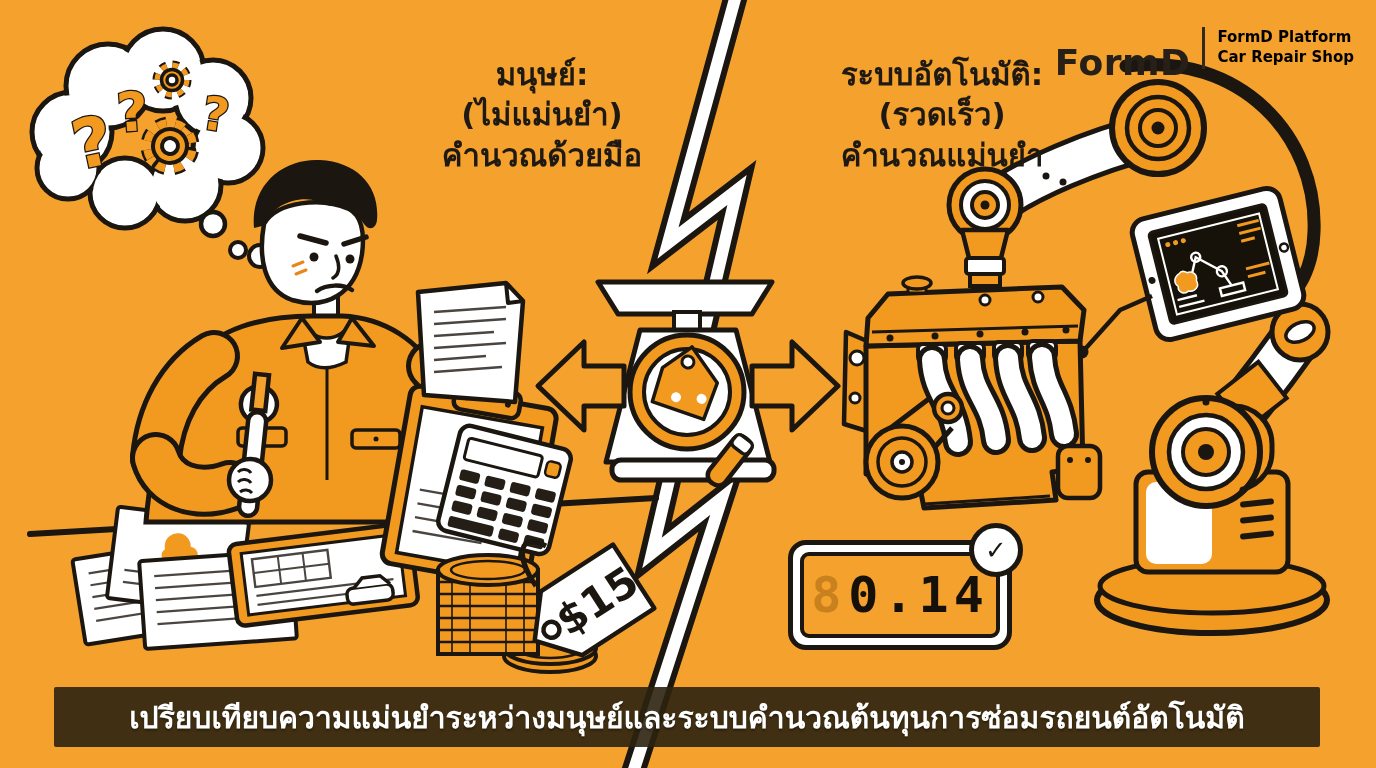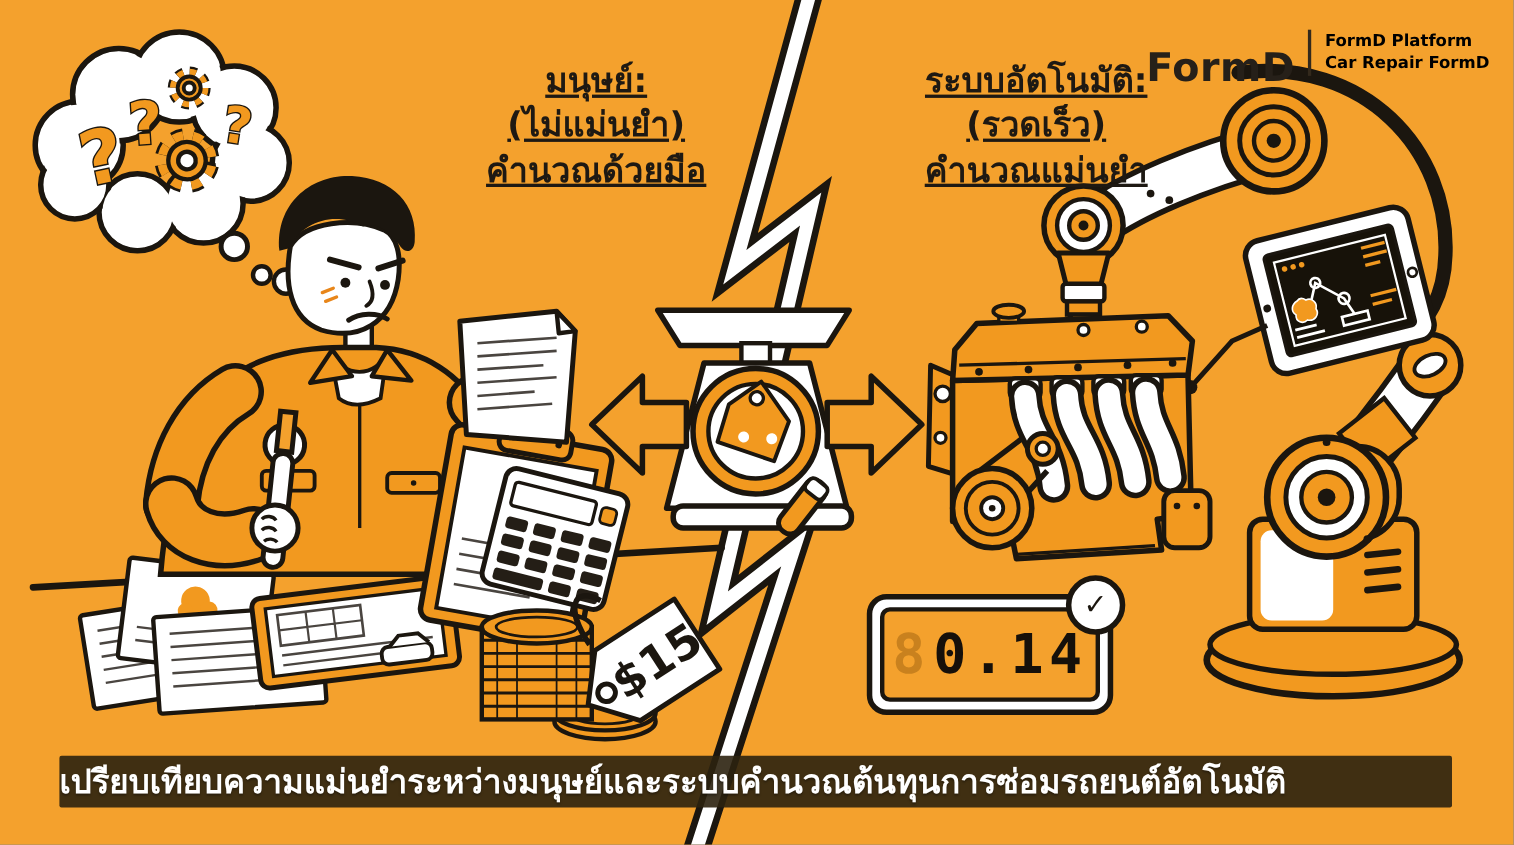--- a/index.html
+++ b/index.html
@@ -4,30 +4,30 @@
 <style>
   html,body{margin:0;padding:0;background:#888;}
   .stage{position:relative;width:1376px;height:768px;overflow:hidden;background:#F4A12D;font-family:"DejaVu Sans",sans-serif;}
   .art{position:absolute;left:0;top:0;width:1376px;height:768px;}
   
   .logo{position:absolute;top:12px;right:22px;display:flex;align-items:center;gap:12px;}
   .logo .brand{font-size:36px;font-weight:800;color:#262019;letter-spacing:.5px;margin-top:30px;}
   .logo .divider{width:3px;height:42px;background:#33291c;}
   .logo .tagline{font-size:15px;font-weight:bold;color:#000000;line-height:1.3;}
   
-  .heading{position:absolute;width:320px;text-align:center;font-weight:bold;font-size:31px;line-height:1.3;color:#1E1913;text-decoration:underline;}
+  .heading{position:absolute;width:320px;text-align:center;font-weight:bold;font-size:31px;line-height:1.3;color:#1E1913;}
   .heading.left{left:382px;top:54px;}
   .heading.right{left:782px;top:54px;}
   
   .display{position:absolute;left:788px;top:540px;width:224px;height:110px;background:#fff;border:5px solid #1B160F;border-radius:18px;padding:7px;box-sizing:border-box;}
   .display .screen{width:100%;height:100%;box-sizing:border-box;border:4px solid #1B160F;border-radius:9px;background:#F4A12D;display:flex;align-items:center;justify-content:center;font-family:"DejaVu Sans Mono",monospace;font-weight:bold;font-size:50px;color:#16100a;letter-spacing:5px;}
   .display .ghost{color:rgba(140,85,10,0.42);margin-right:2px;}
   .badge{position:absolute;top:-22px;right:-16px;width:44px;height:44px;border-radius:50%;background:#fff;border:5px solid #1B160F;display:flex;align-items:center;justify-content:center;font-size:26px;font-weight:bold;color:#1B160F;box-sizing:content-box;}
   
-  .banner{position:absolute;left:54px;right:56px;top:687px;height:47px;background:rgba(44,34,16,0.9);border-radius:2px;display:flex;align-items:center;}
+  .banner{position:absolute;left:54px;right:56px;top:687px;height:60px;background:rgba(44,34,16,0.9);border-radius:2px;display:flex;align-items:center;justify-content:center;}
   .banner span{font-size:30px;font-weight:bold;color:#ffffff;white-space:nowrap;text-shadow:0 2px 2px rgba(0,0,0,.35);}
 </style>
 </head>
 <body>
 
 <div class="stage">
 
 <svg class="art" viewBox="0 0 1376 768">
 
   <g>
@@ -405,21 +405,21 @@
   <path d="M538,386 L584,342 L584,366 L624,366 L624,406 L584,406 L584,430 Z" fill="#F4A12D" stroke="#1B160F" stroke-width="5" stroke-linejoin="round"></path>
   <path d="M838,386 L792,342 L792,366 L752,366 L752,406 L792,406 L792,430 Z" fill="#F4A12D" stroke="#1B160F" stroke-width="5" stroke-linejoin="round"></path>
 
 </svg>
 
   <div class="logo">
     <div class="brand">FormD</div>
     <div class="divider"></div>
     <div class="tagline">
       <div>FormD Platform</div>
-      <div>Car Repair FormD</div>
+      <div>Car Repair Shop</div>
     </div>
   </div>
 
   <div class="heading left">
     <div>มนุษย์:</div>
     <div>(ไม่แม่นยำ)</div>
     <div>คำนวณด้วยมือ</div>
   </div>
   <div class="heading right">
     <div>ระบบอัตโนมัติ:</div>

